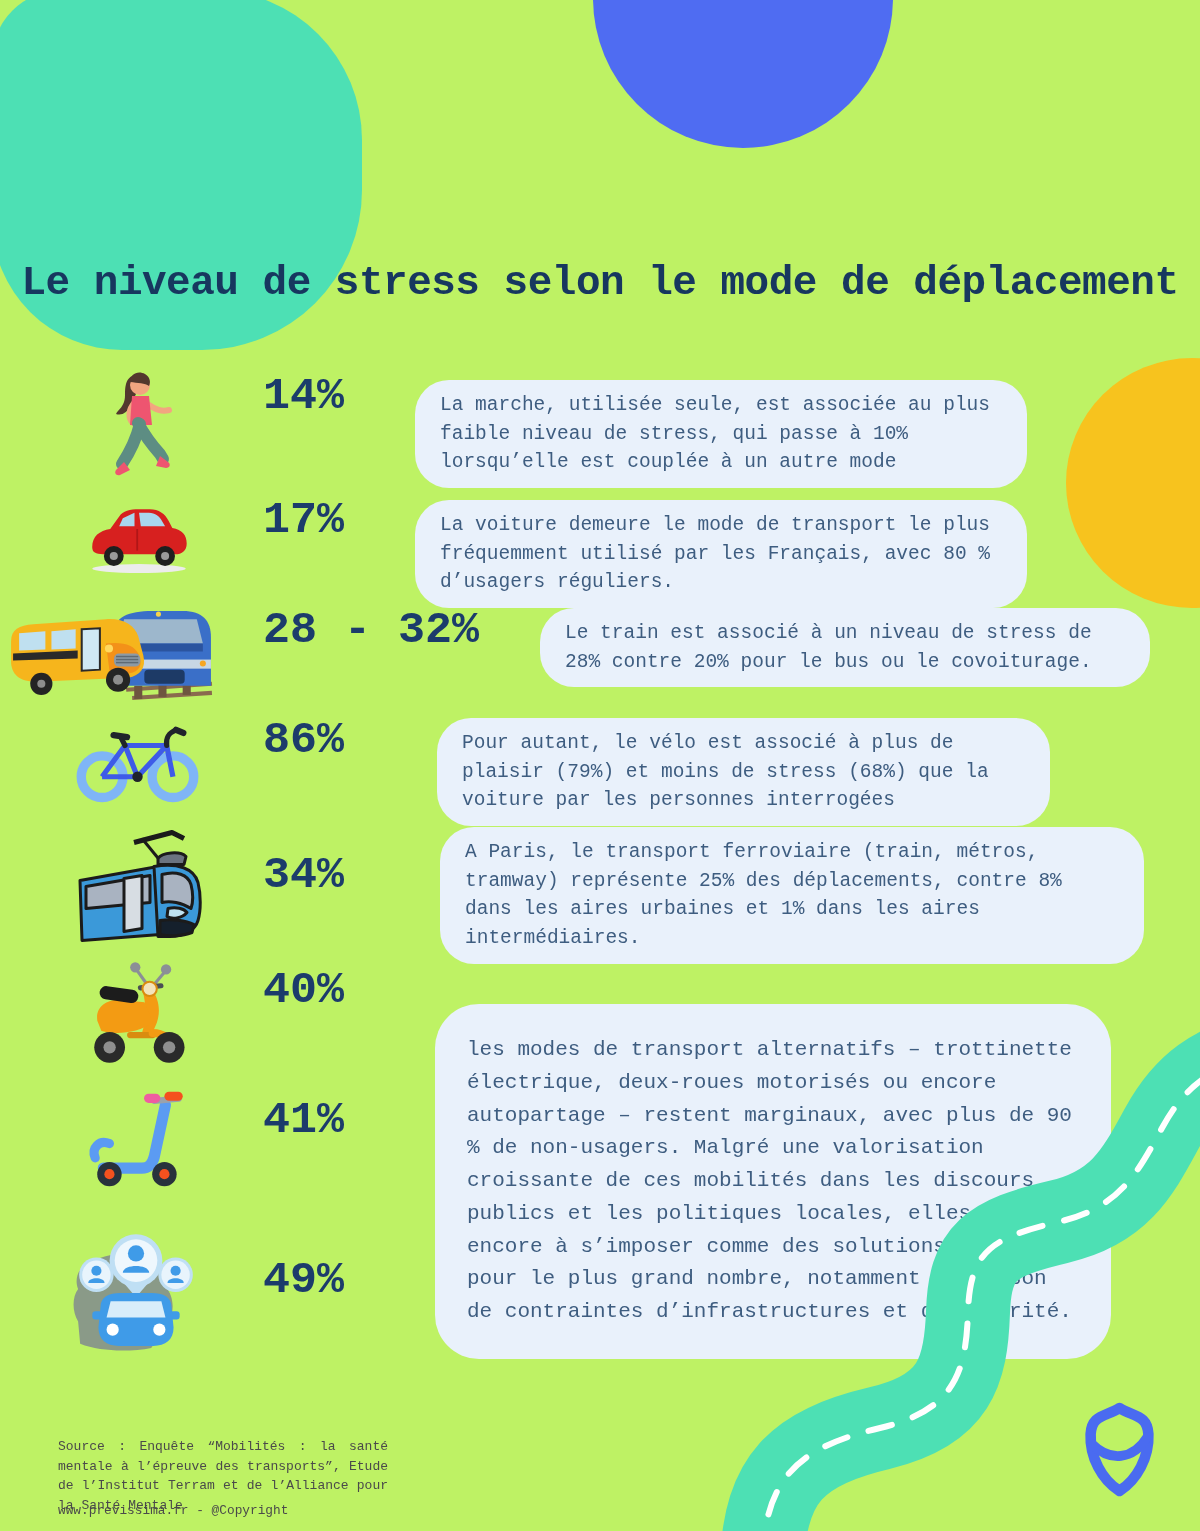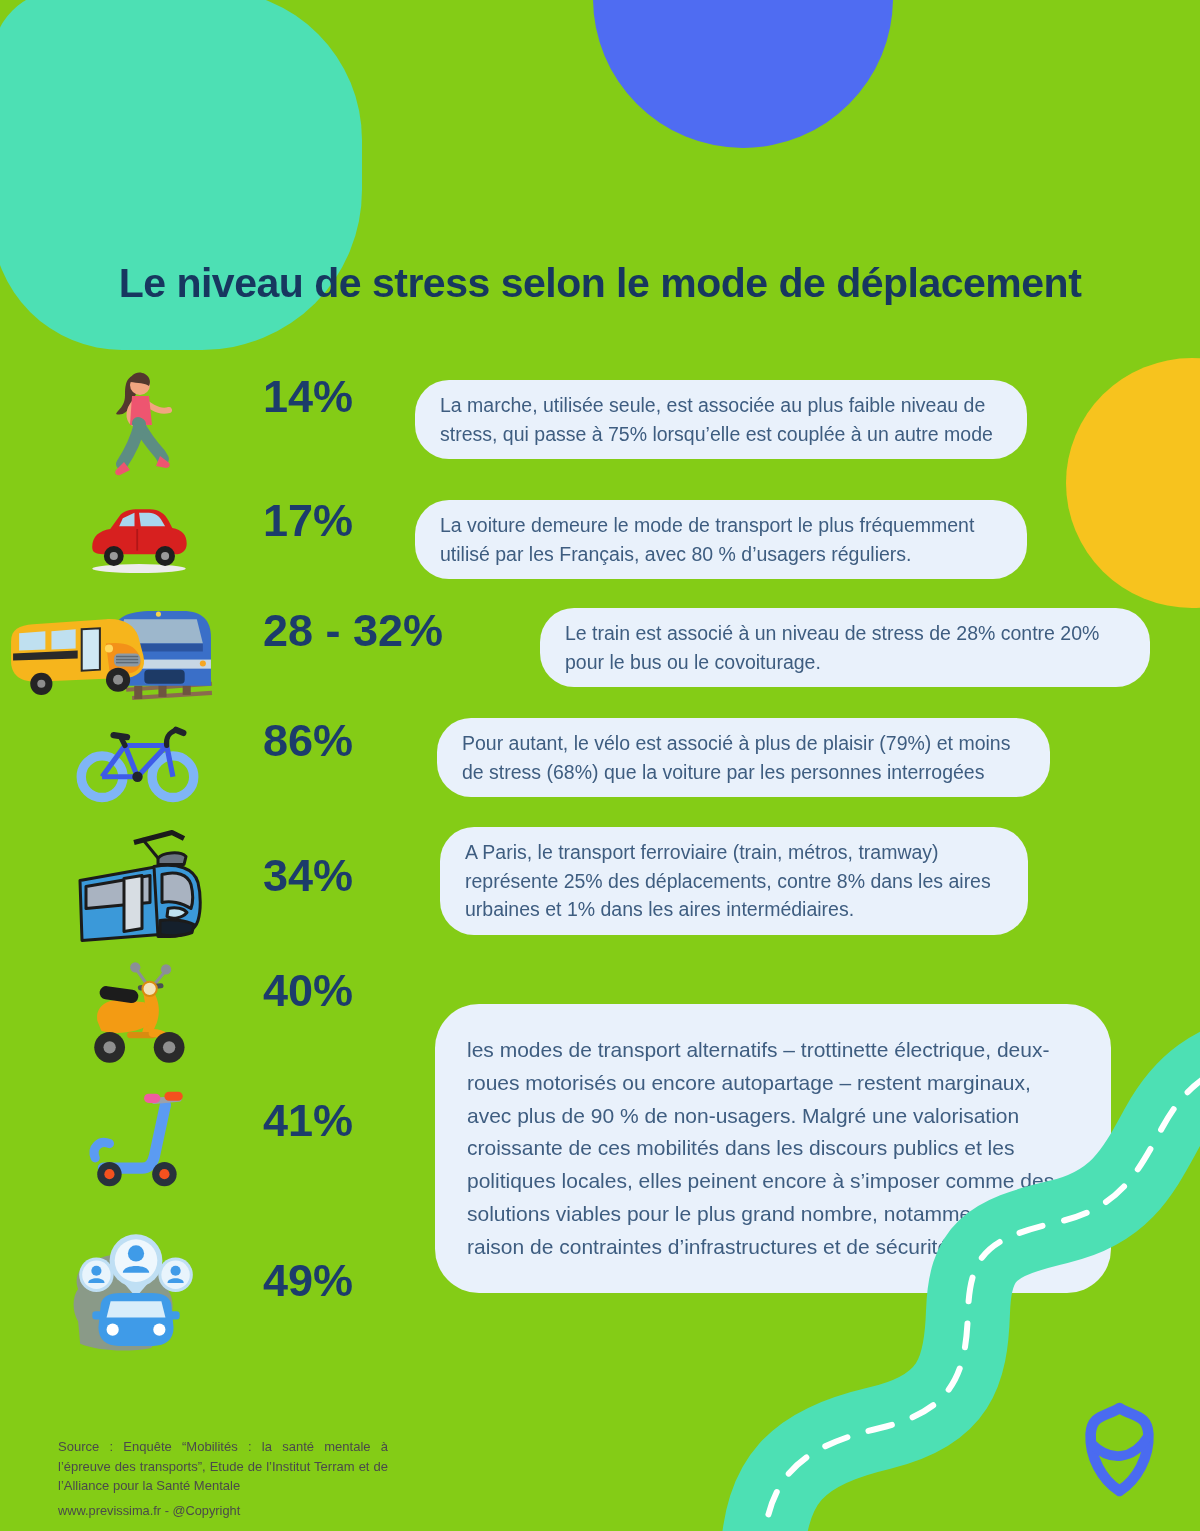--- a/index.html
+++ b/index.html
@@ -1,17 +1,17 @@
 <!DOCTYPE html>
 <html><head>
 <meta charset="utf-8">
 <style>
   html,body{margin:0;padding:0;background:#ffffff;}
-  .page{position:relative;width:1200px;height:1531px;background:#84cc16;overflow:hidden;
-        font-family:Liberation Sans, sans-serif;}
+  .page{position:relative;width:1200px;height:1531px;background:#bef264;overflow:hidden;
+        font-family:Liberation Mono, monospace;}
   
   .deco{position:absolute;z-index:0;}
   .blob-teal{left:-8px;top:-10px;width:370px;height:360px;background:#4DE0B4;
              border-radius:70px 150px 160px 130px;}
   .circle-blue{left:593px;top:-152px;width:300px;height:300px;border-radius:50%;background:#4F6CF2;}
   .circle-yellow{left:1066px;top:358px;width:252px;height:250px;border-radius:50%;background:#F7C31E;}
   .road-svg{position:absolute;left:0;top:0;z-index:2;pointer-events:none;}
   
   .title{position:absolute;left:0;right:0;top:260px;text-align:center;z-index:1;
          font-size:41px;font-weight:bold;color:#17375F;letter-spacing:-0.5px;}
@@ -45,21 +45,21 @@
     <path d="M42 14 C42 6 50 2 57 6 C62 9 63 14 61 18 C57 15 50 15 42 14 Z" fill="#53382e"></path>
     <path d="M58 35 C68 42 74 44 81 42" stroke="#f2a580" stroke-width="6" fill="none" stroke-linecap="round"></path>
     <path d="M47 34 C40 42 40 50 45 55" stroke="#f2a580" stroke-width="6" fill="none" stroke-linecap="round"></path>
     <path d="M44 28 L61 28 L64 57 L42 57 Z" fill="#ee5570"></path>
     <path d="M50 55 C57 68 63 76 72 86 L75 91" stroke="#5d8d83" stroke-width="12" fill="none" stroke-linecap="round"></path>
     <path d="M52 56 C48 72 42 84 34 96" stroke="#5d8d83" stroke-width="12" fill="none" stroke-linecap="round"></path>
     <path d="M72 88 L80 94 C83 96 82 100 78 100 L68 98 Z" fill="#ee5570"></path>
     <path d="M36 94 L28 102 C26 105 28 108 32 107 L42 102 Z" fill="#ee5570"></path>
   </svg>
   <div class="pct" style="top:374px">14%</div>
-  <div class="bubble" style="left:415px;top:380px;width:612px">La marche, utilisée seule, est associée au plus faible niveau de stress, qui passe à 75% lorsqu’elle est couplée à un autre mode</div>
+  <div class="bubble" style="left:415px;top:380px;width:612px">La marche, utilisée seule, est associée au plus faible niveau de stress, qui passe à 10% lorsqu’elle est couplée à un autre mode</div>
 
   <svg class="icon" style="left:85px;top:500px" width="108" height="76" viewBox="0 0 120 84">
     <ellipse cx="60" cy="76" rx="52" ry="5" fill="#ececec"></ellipse>
     <path d="M8 52 C8 40 16 34 28 32 L38 18 C42 12 50 10 60 10 L72 10 C82 10 89 15 93 23 L97 31 C108 33 113 39 113 48 C113 56 108 60 100 60 L20 60 C12 60 8 58 8 52 Z" fill="#d7201f"></path>
     <path d="M60 14 L71 14 C78 14 83 18 86 24 L89 29 L62 29 Z" fill="#a9d6ee"></path>
     <path d="M55 14 L42 20 L38 29 L55 29 Z" fill="#a9d6ee"></path>
     <path d="M58 32 L58 56" stroke="#b01617" stroke-width="2"></path>
     <circle cx="32" cy="62" r="11" fill="#1f1f1f"></circle>
       <circle cx="32" cy="62" r="4.5" fill="#9a9a9a"></circle>
     <circle cx="89" cy="62" r="11" fill="#1f1f1f"></circle>
@@ -132,21 +132,21 @@
       <path d="M18 56 L96 42 L98 110 L20 116 Z" fill="#3b99d9"></path>
       <path d="M92 42 C116 38 132 44 136 58 C139 70 139 86 136 96 C133 106 122 112 108 112 L96 112 Z" fill="#3b99d9"></path>
       <path d="M100 50 C114 46 126 50 129 60 C131 68 131 78 129 84 C120 78 108 76 100 78 Z" fill="#a9b3c1"></path>
       <path d="M24 62 L88 51 L88 78 L24 84 Z" fill="#a9b3c1"></path>
       <path d="M62 54 L80 51 L80 104 L62 107 Z" fill="#d7dde3"></path>
       <path d="M98 96 C110 94 124 96 132 100 L130 108 C120 112 106 112 98 110 Z" fill="#15202c"></path>
       <path d="M106 84 C114 82 122 84 125 88 C120 94 110 95 105 92 Z" fill="#bfe3f2"></path>
     </g>
   </svg>
   <div class="pct" style="top:853px">34%</div>
-  <div class="bubble" style="left:440px;top:827px;width:588px">A Paris, le transport ferroviaire (train, métros, tramway) représente 25% des déplacements, contre 8% dans les aires urbaines et 1% dans les aires intermédiaires.</div>
+  <div class="bubble" style="left:440px;top:827px;width:704px">A Paris, le transport ferroviaire (train, métros, tramway) représente 25% des déplacements, contre 8% dans les aires urbaines et 1% dans les aires intermédiaires.</div>
 
   <svg class="icon" style="left:85px;top:957px" width="118" height="113" viewBox="0 0 115 110">
     <path d="M60 26 L50 12" stroke="#8b8f96" stroke-width="3"></path>
       <circle cx="49" cy="10" r="5" fill="#8b8f96"></circle>
     <path d="M68 26 L78 14" stroke="#8b8f96" stroke-width="3"></path>
       <circle cx="79" cy="12" r="5" fill="#8b8f96"></circle>
     <path d="M54 30 L74 28" stroke="#4a4f55" stroke-width="5" stroke-linecap="round"></path>
     <path d="M64 30 C72 40 74 52 70 64 L64 78 L54 78 C60 64 60 46 56 32 Z" fill="#f39b13"></path>
     <circle cx="63" cy="31" r="7" fill="#f3e3bb" stroke="#d98c10" stroke-width="2"></circle>
     <path d="M12 62 C10 48 22 40 38 42 L58 44 L66 64 C52 74 30 76 16 72 Z" fill="#f39b13"></path>

